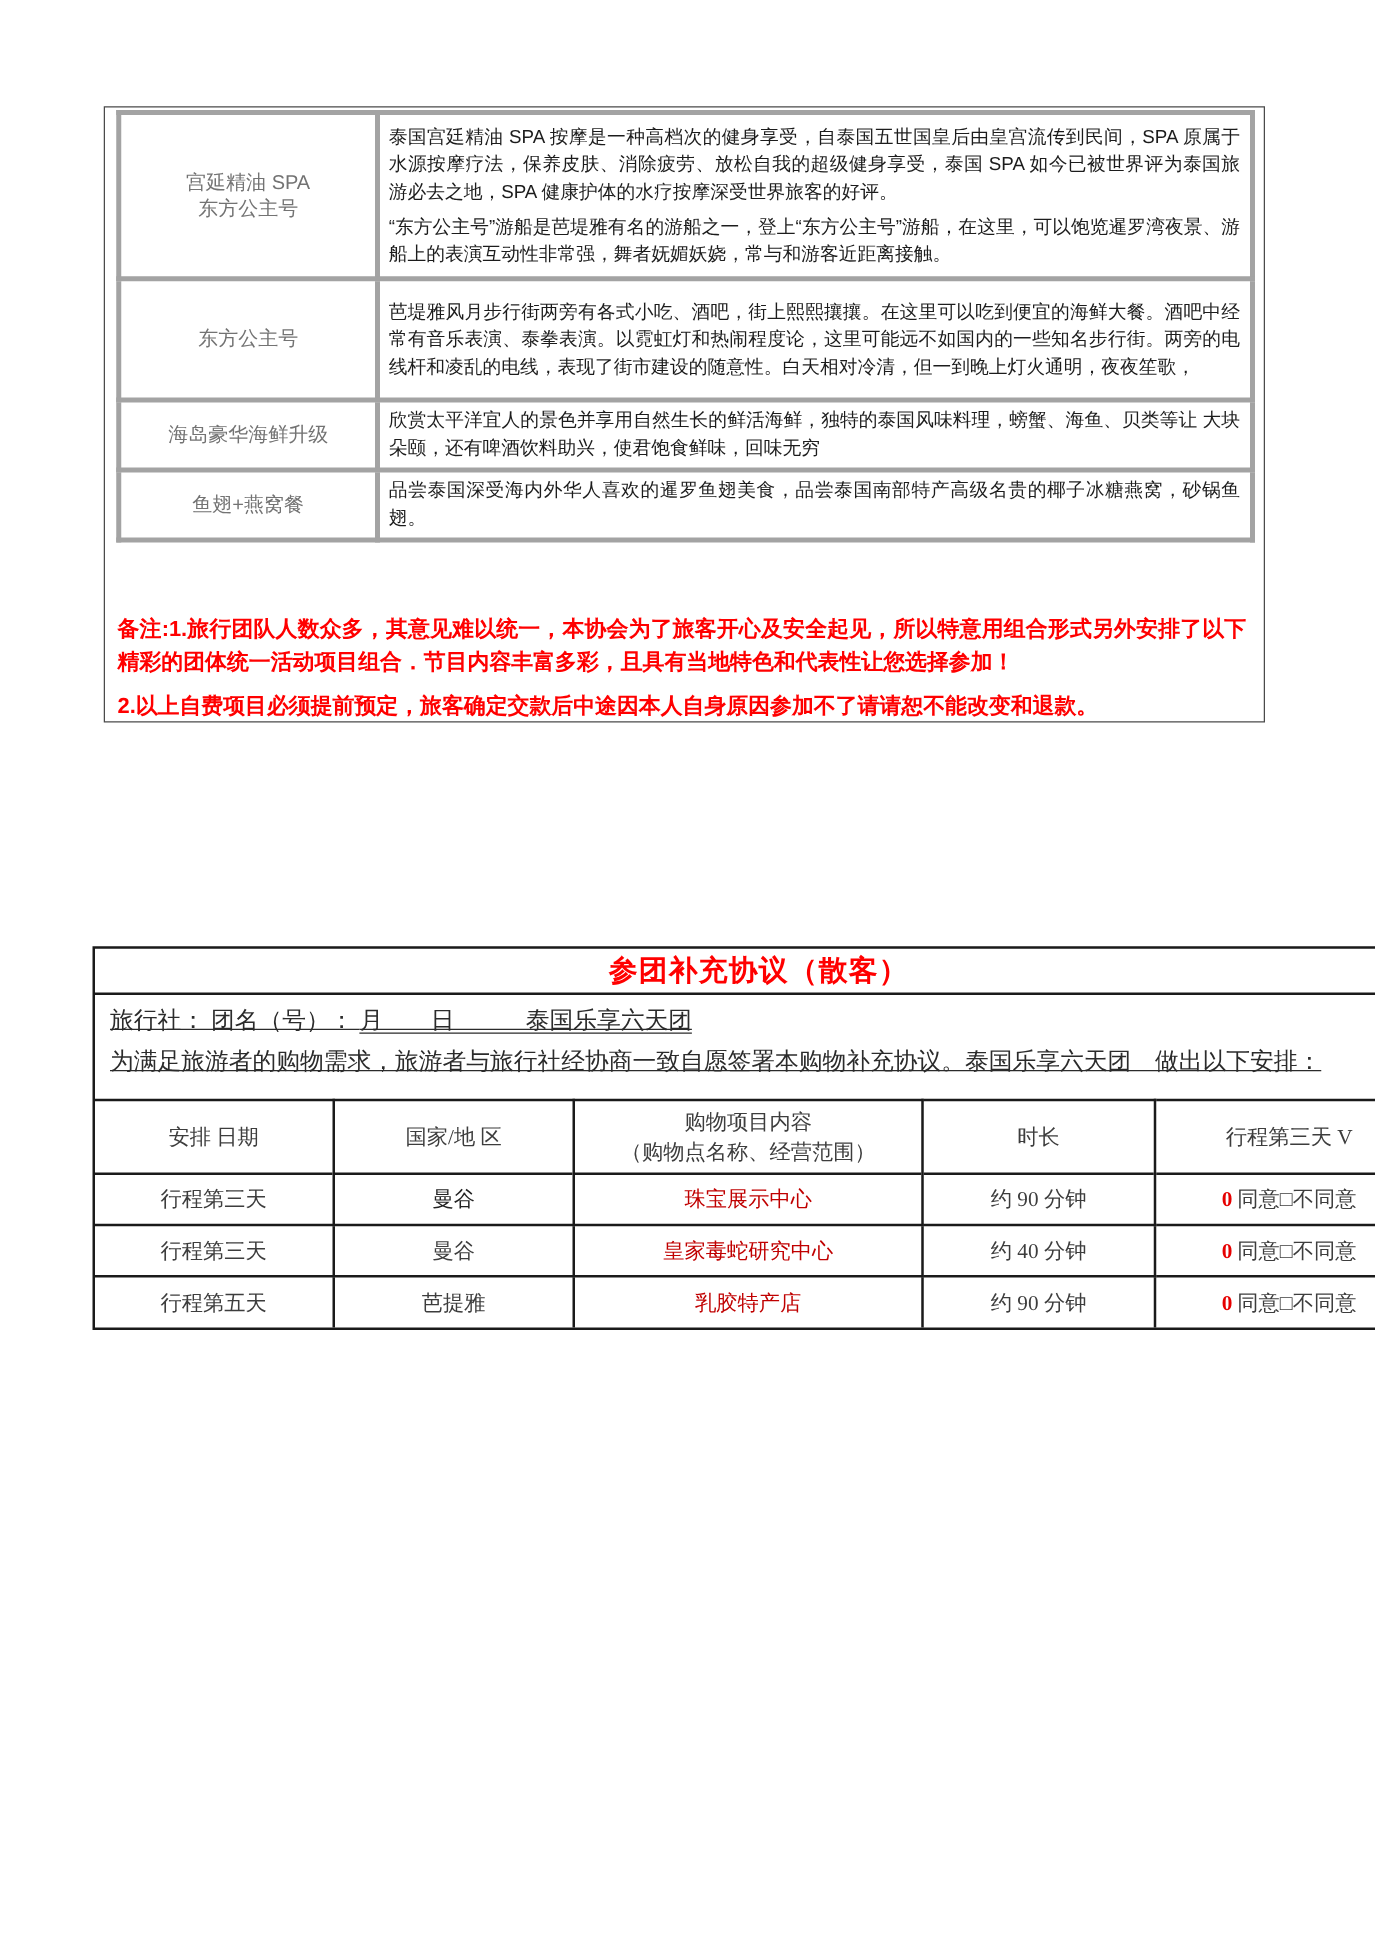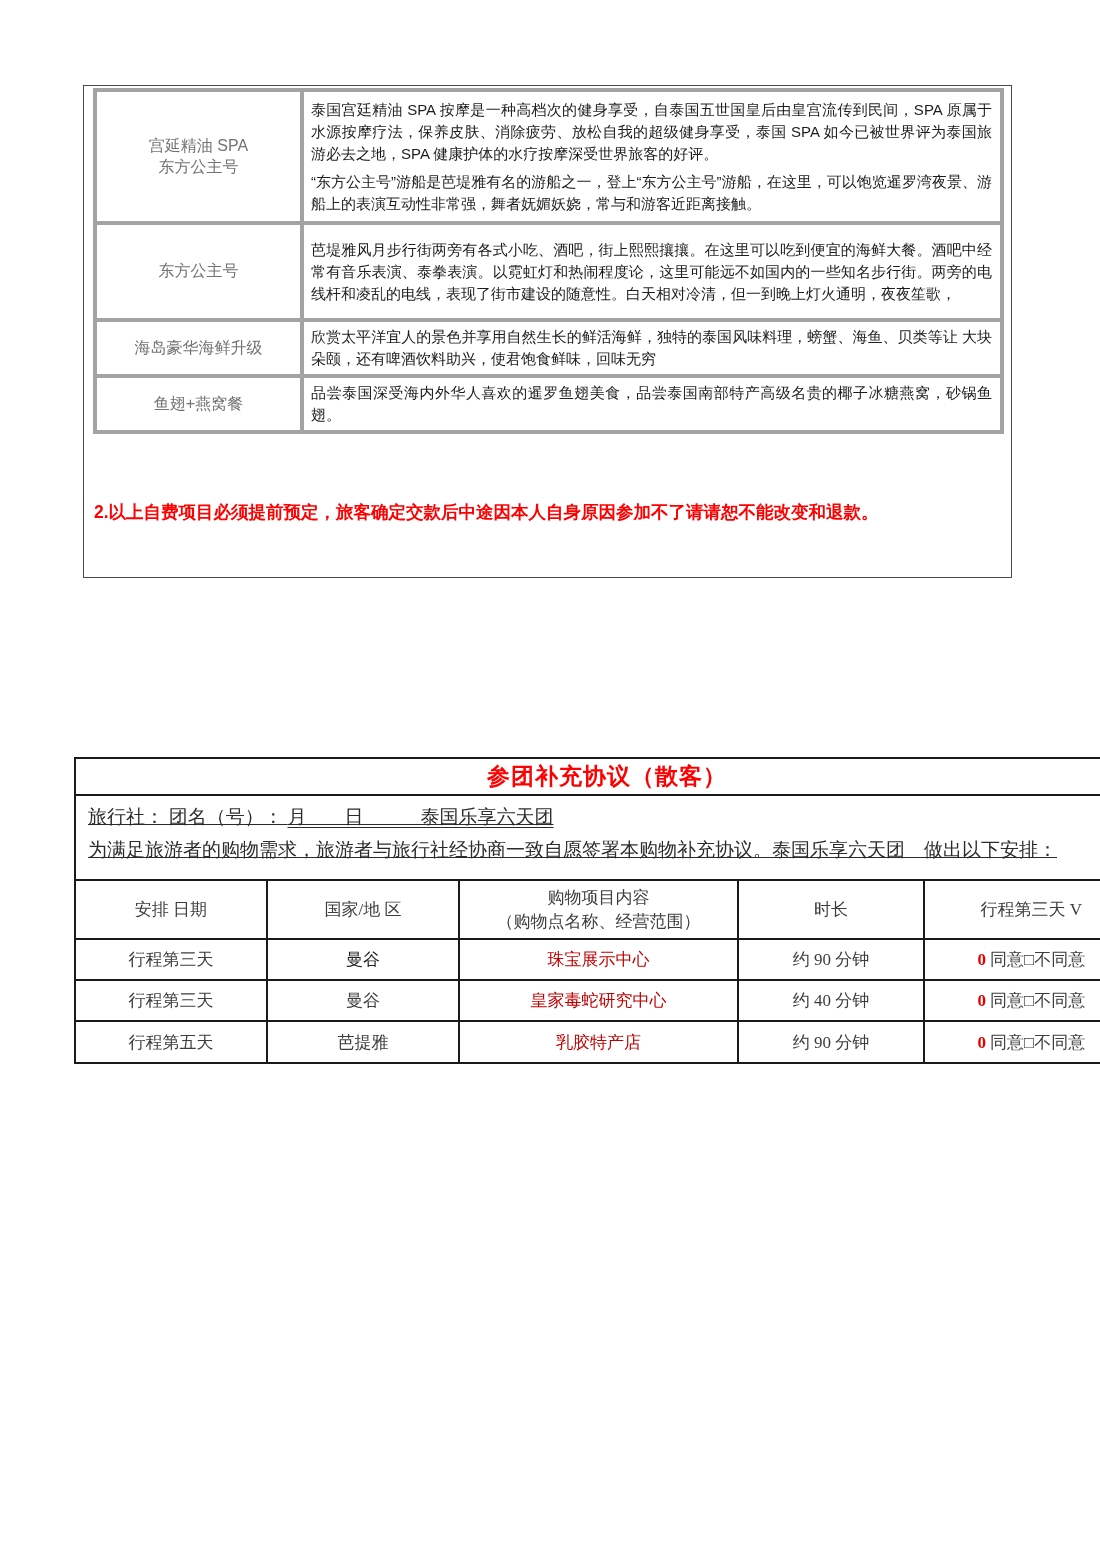--- a/index.html
+++ b/index.html
@@ -186,20 +186,21 @@
           </div>
         </td>
         <td class="desc-cell">
           <div class="para">品尝泰国深受海内外华人喜欢的暹罗鱼翅美食，品尝泰国南部特产高级名贵的椰子冰糖燕窝，砂锅鱼翅。</div>
         </td>
       </tr>
     </tbody>
   </table>
 
   <div class="notes">
+    <div class="note-line1">备注:1.旅行团队人数众多，其意见难以统一，本协会为了旅客开心及安全起见，所以特意用组合形式另外安排了以下精彩的团体统一活动项目组合．节目内容丰富多彩，且具有当地特色和代表性让您选择参加！</div>
     <div class="note-line2">2.以上自费项目必须提前预定，旅客确定交款后中途因本人自身原因参加不了请请恕不能改变和退款。</div>
   </div>
 
 </div>
 
 <div class="agreement-box">
 
   <div class="agreement-title-row">
     <span class="agreement-title">参团补充协议（散客）</span>
   </div>

